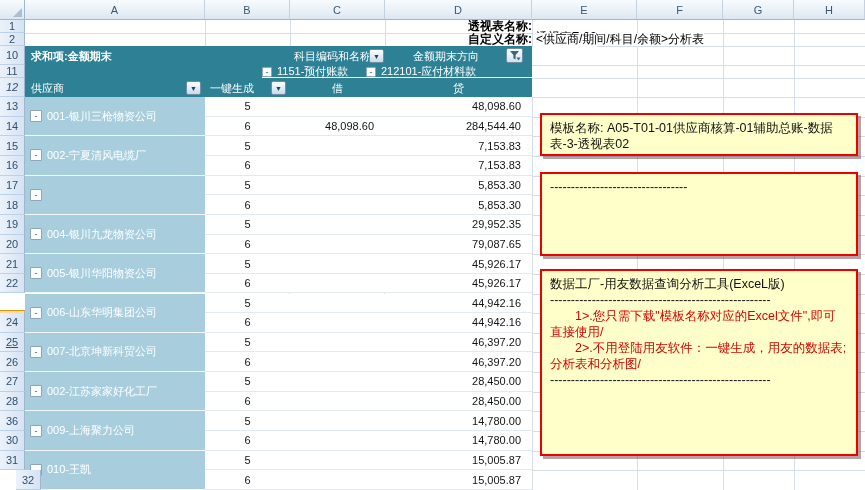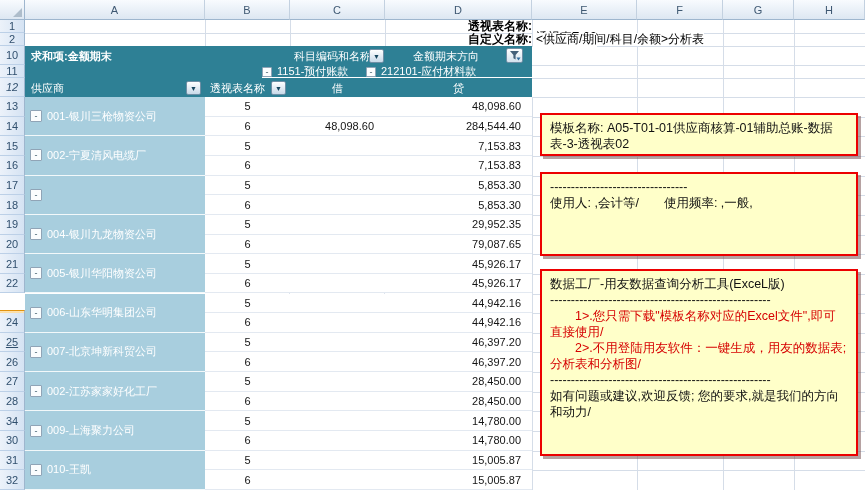--- a/index.html
+++ b/index.html
@@ -219,24 +219,24 @@
       <div class="abs rowhdr" style="top: 214.9px; height: 19.65px;">19</div>
       <div class="abs rowhdr" style="top: 234.55px; height: 19.65px;">20</div>
       <div class="abs rowhdr" style="top: 254.2px; height: 19.65px;">21</div>
       <div class="abs rowhdr" style="top: 273.85px; height: 19.65px;">22</div>
       <div class="abs rowhdr sel" style="top: 293.5px; height: 16px; margin-top: 16px;">23</div>
       <div class="abs rowhdr" style="top: 313.15px; height: 19.65px;">24</div>
       <div class="abs rowhdr" style="top: 332.8px; height: 19.65px; text-decoration: underline;">25</div>
       <div class="abs rowhdr" style="top: 352.45px; height: 19.65px;">26</div>
       <div class="abs rowhdr" style="top: 372.1px; height: 19.65px;">27</div>
       <div class="abs rowhdr" style="top: 391.75px; height: 19.65px;">28</div>
-      <div class="abs rowhdr" style="top: 411.4px; height: 19.65px;">34</div>
+      <div class="abs rowhdr" style="top: 411.4px; height: 19.65px;">36</div>
       <div class="abs rowhdr" style="top: 431.05px; height: 19.65px;">30</div>
       <div class="abs rowhdr" style="top: 450.7px; height: 19.65px;">31</div>
-      <div class="abs rowhdr" style="top: 470.35px; height: 19.65px;">32</div>
+      <div class="abs rowhdr" style="top: 470.35px; height: 19.65px; margin-left: 16px;">32</div>
     </div>
 
   <div id="corner" class="abs">
       <div class="tri"></div>
     </div>
 
   <div class="abs ilabel" style="left:385px;top:20px;width:147px;height:13px;">透视表名称:</div>
   <div class="abs ivalue" style="left:533px;top:24px;height:27px;">透视表Z-02</div>
   <div class="abs ivalue" style="left:533px;top:33px;height:13px;">&lt;供应商/期间/科目/余额&gt;分析表</div>
   <div class="abs ilabel" style="left:385px;top:33px;width:147px;height:13px;">自定义名称:</div>
@@ -260,37 +260,35 @@
     <div class="abs minusbox" style="left:237px;top:21px;">-</div>
     <div class="abs tlabel" style="left:252px;top:19px;height:13px;">1151-预付账款</div>
     <div class="abs minusbox" style="left:341px;top:21px;">-</div>
     <div class="abs tlabel" style="left:356px;top:19px;height:13px;">212101-应付材料款</div>
     <div class="abs wline" style="left:237px;top:31px;width:270px;height:1px;"></div>
 
     <div class="abs tlabel" style="left:6px;top:35px;height:15px;">供应商</div>
     <div class="abs ddbtn" style="left:161px;top:35px;">
         <span>▼</span>
       </div>
-    <div class="abs tlabel" style="left:185px;top:35px;height:15px;">透视表名称</div>
+    <div class="abs tlabel" style="left:185px;top:35px;height:15px;">一键生成</div>
     <div class="abs ddbtn" style="left:246px;top:35px;">
         <span>▼</span>
       </div>
     <div class="abs tlabel" style="left:265px;top:34px;width:95px;height:16px;justify-content:center;">借</div>
     <div class="abs tlabel" style="left:360px;top:34px;width:147px;height:16px;justify-content:center;">贷</div>
   </div>
 
   <div class="abs notebox" id="notebox1" style="left: 540px; top: 113px; width: 318px; height: 43px; background: rgb(255, 255, 201); border: 2px solid rgb(236, 0, 0);">
       <div class="nline">模板名称: A05-T01-01供应商核算-01辅助总账-数据表-3-透视表02</div>
     </div>
   <div class="abs notebox" id="notebox2" style="left: 540px; top: 172px; width: 318px; height: 84px; background: rgb(255, 255, 201); border: 2px solid rgb(236, 0, 0);">
       <div class="nline">---------------------------------</div>
-      <div class="nline">使用人: ,会计等/　　使用频率: ,一般,</div>
     </div>
   <div class="abs notebox" id="notebox3" style="left: 540px; top: 269px; width: 318px; height: 187px; background: rgb(255, 255, 201); border: 2px solid rgb(236, 0, 0);">
       <div class="nline">数据工厂-用友数据查询分析工具(ExceL版)</div>
       <div class="nline">-----------------------------------------------------</div>
       <div class="nline red">　　1&gt;.您只需下载"模板名称对应的Excel文件",即可直接使用/</div>
       <div class="nline red">　　2&gt;.不用登陆用友软件：一键生成，用友的数据表;分析表和分析图/</div>
       <div class="nline">-----------------------------------------------------</div>
-      <div class="nline">如有问题或建议,欢迎反馈; 您的要求,就是我们的方向和动力/</div>
     </div>
 
 </div>
 
 </body></html>

